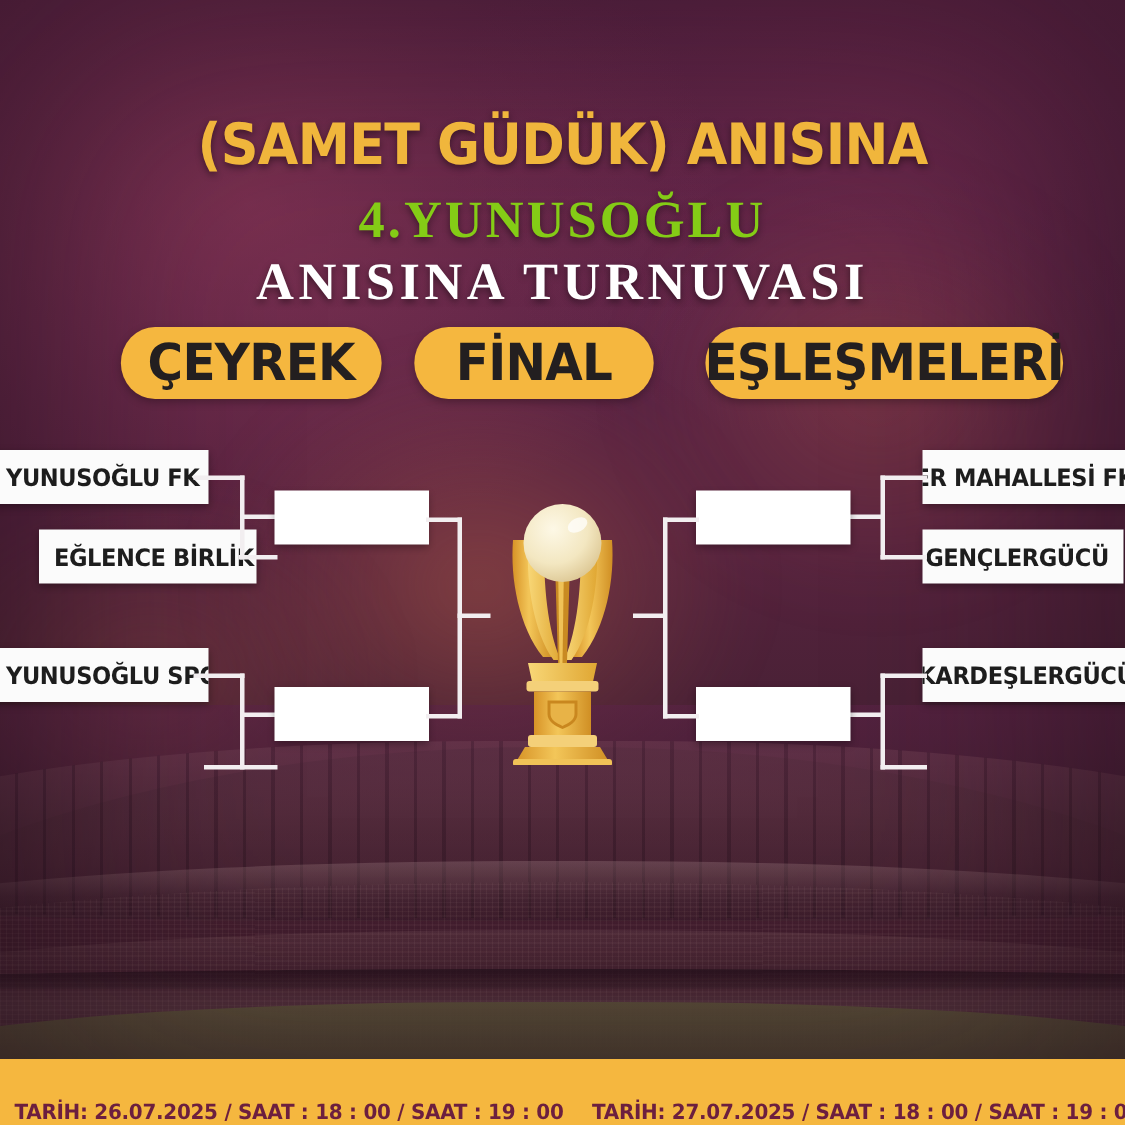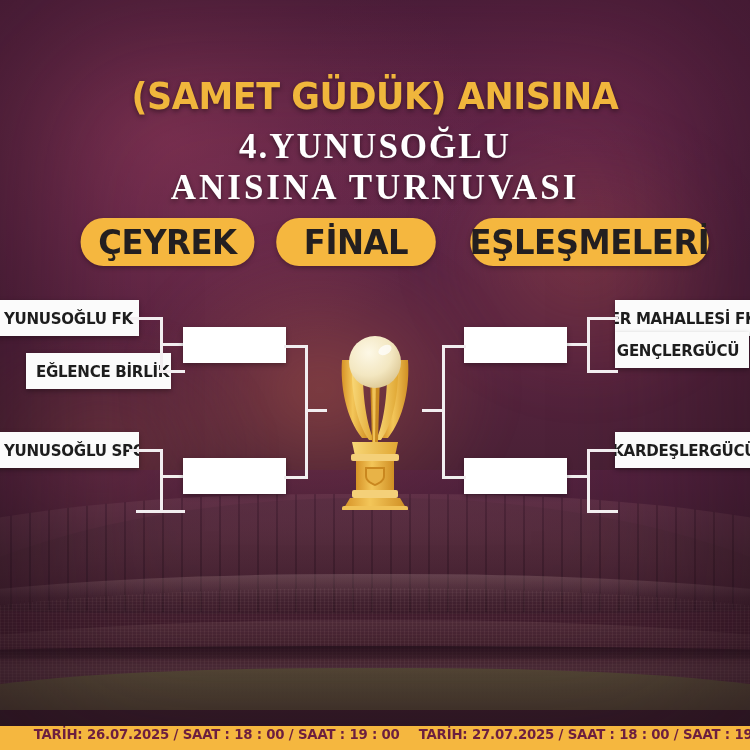--- a/index.html
+++ b/index.html
@@ -141,21 +141,21 @@
     white-space: nowrap;
   }
   .line2 {
     position: absolute;
     left: 0; right: 0; top: 127px;
     text-align: center;
     font-family: "Liberation Serif", serif;
     font-weight: 700;
     font-size: 35px;
     letter-spacing: 2px;
-    color: #ffffff;
+    color: #84cc16;
     text-shadow: 0 2px 5px rgba(0,0,0,0.45);
     white-space: nowrap;
   }
   .line3 {
     position: absolute;
     left: 0; right: 0; top: 168px;
     text-align: center;
     font-family: "Liberation Serif", serif;
     font-weight: 700;
     font-size: 35px;
@@ -222,25 +222,24 @@
   .ln.h { height: 3px; }
   .ln.v { width: 3px; }
 
   
   #trophy { position: absolute; left: 322px; top: 330px; width: 106px; height: 180px; }
 
   
   .footer {
     position: absolute;
     left: 0; right: 0; bottom: 0;
-    height: 24px;
+    height: 44px;
     background: #f5b73f;
     display: flex;
-    align-items: flex-start;
-    padding-left: 24px;
+    align-items: flex-end;
   }
   .footer div {
     flex: 1;
     text-align: center;
     font-family: "DejaVu Sans", sans-serif;
     font-weight: 700;
     font-size: 14px;
     color: #6c1f3f;
     letter-spacing: -0.2px;
     transform: scaleX(0.95);
@@ -305,21 +304,21 @@
     <div class="slot" style="left:183px; top:458px; width:103px;"></div>
 
     <div class="ln h" style="left:284px; top:345px; width:24px;"></div>
     <div class="ln h" style="left:284px; top:476px; width:24px;"></div>
     <div class="ln v" style="left:305px; top:345px; height:134px;"></div>
     <div class="ln h" style="left:305px; top:409px; width:22px;"></div>
 
     <div class="team right" style="left:615px; top:300px; width:141px;">
       <span>GERGER MAHALLESİ FK</span>
     </div>
-    <div class="team right" style="left:615px; top:332px; width:124px;">
+    <div class="team right" style="left:615px; top:353px; width:124px;">
       <span>GENÇLERGÜCÜ</span>
     </div>
     <div class="team right" style="left:615px; top:432px; width:141px;">
       <span>KARDEŞLERGÜCÜ</span>
     </div>
 
     <div class="ln h" style="left:587px; top:317px; width:31px;"></div>
     <div class="ln h" style="left:587px; top:370px; width:31px;"></div>
     <div class="ln v" style="left:587px; top:317px; height:56px;"></div>
     <div class="ln h" style="left:561px; top:343px; width:28px;"></div>

